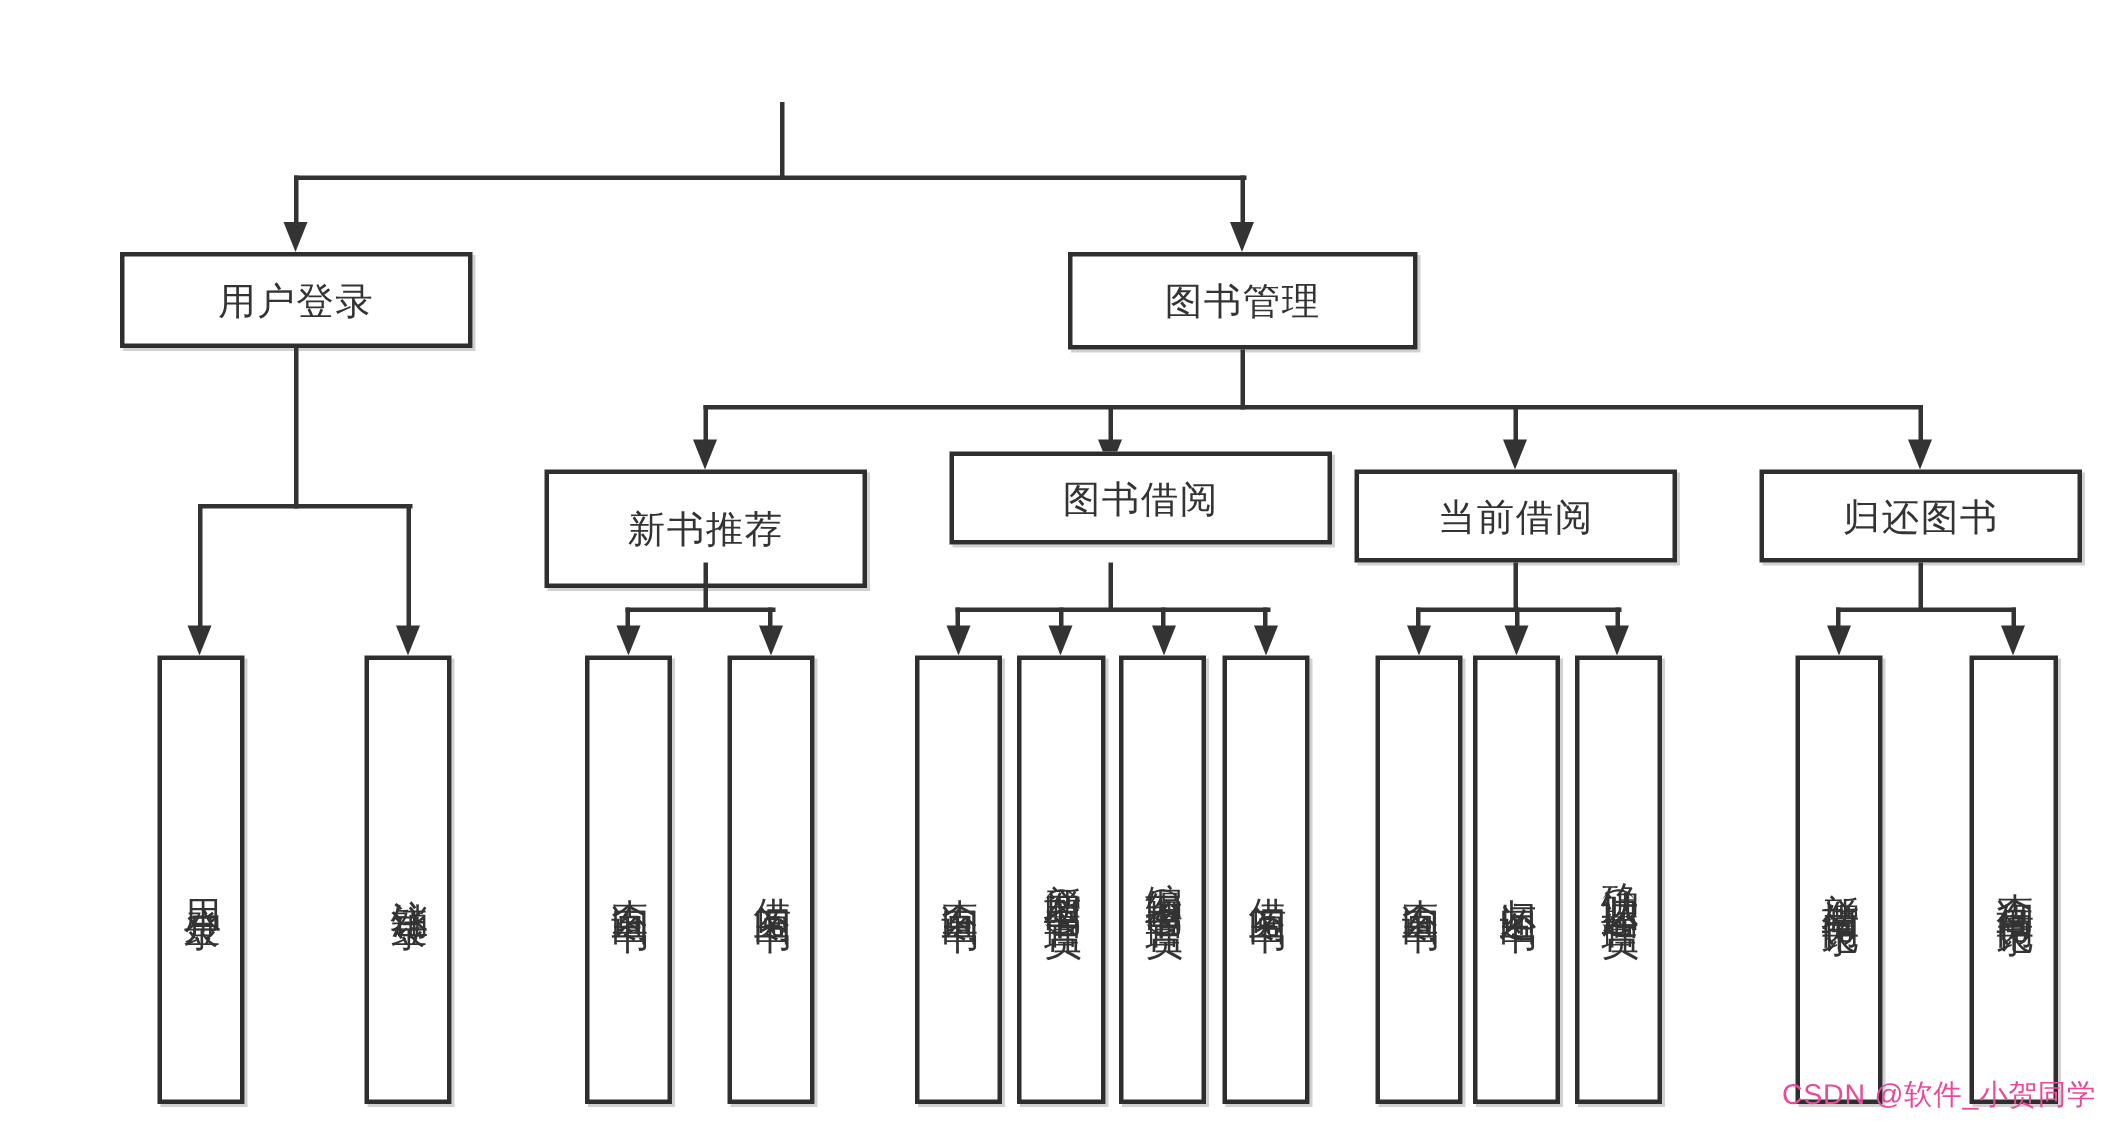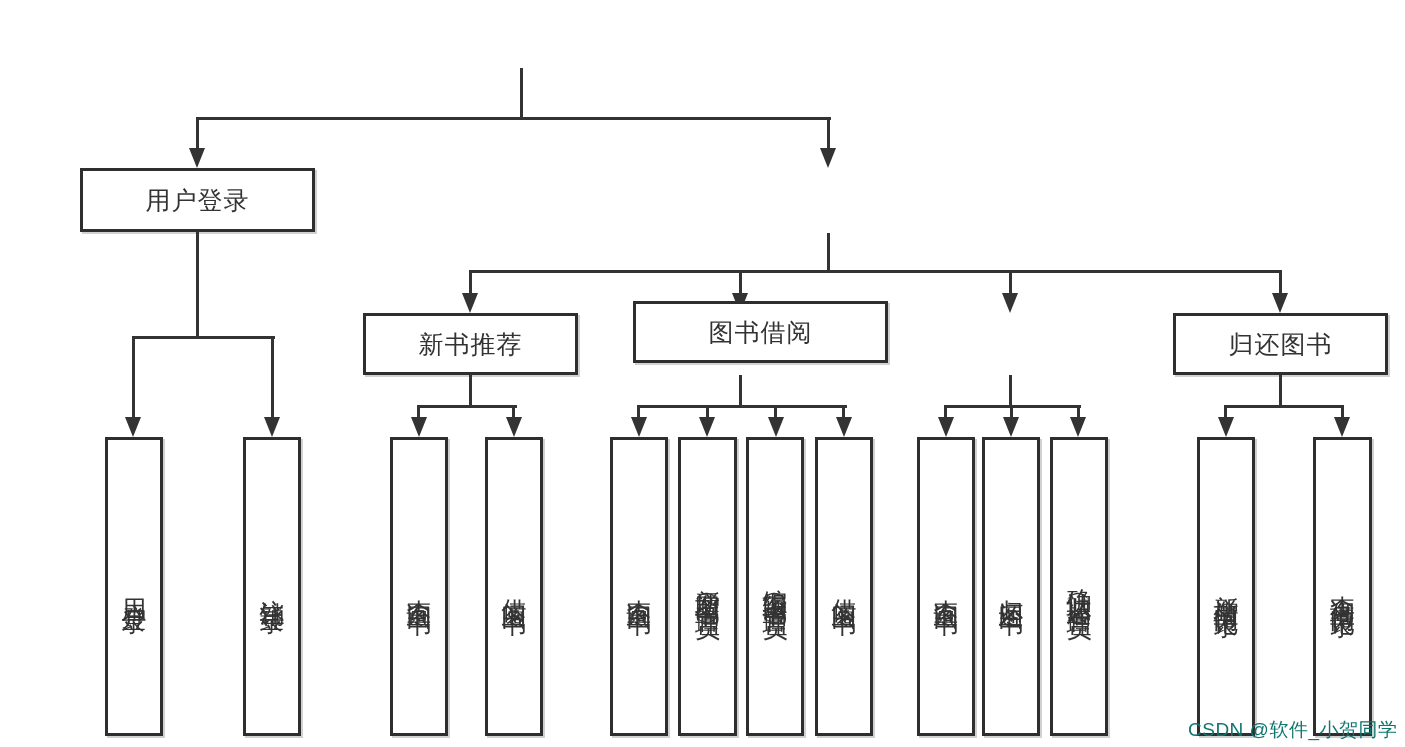--- a/index.html
+++ b/index.html
@@ -20,58 +20,60 @@
   }
   .vl { position:absolute; width:3px; background:#333333; }
   .hl { position:absolute; height:3px; background:#333333; }
   .ah {
     position:absolute; width:0; height:0;
     border-left:8px solid transparent; border-right:8px solid transparent;
     border-top:20px solid #333333;
   }
   .watermark {
     position:absolute; left:1188px; top:717px; z-index:5;
-    color:#0f766e; font-size:19px; letter-spacing:0.5px; white-space:nowrap;
+    color:#ec4899; font-size:19px; letter-spacing:0.5px; white-space:nowrap;
   }
 </style>
 </head>
 <body>
 
 <div class="stage">
 
 
   <div class="vl" style="left:520px; top:68px; height:52px;"></div>
   <div class="hl" style="left:196px; top:117px; width:635px;"></div>
   <div class="vl" style="left:196px; top:117px; height:34px;"></div>
   <div class="ah" style="left:189px; top:148px;"></div>
   <div class="vl" style="left:827px; top:117px; height:34px;"></div>
   <div class="ah" style="left:820px; top:148px;"></div>
 
   <div class="box hbox" style="left:80px; top:168px; width:235px; height:64px;">用户登录</div>
+  <div class="box hbox" style="left:712px; top:168px; width:233px; height:65px;">图书管理</div>
 
   <div class="vl" style="left:196px; top:232px; height:107px;"></div>
   <div class="hl" style="left:132px; top:336px; width:143px;"></div>
   <div class="vl" style="left:132px; top:336px; height:83px;"></div>
   <div class="ah" style="left:125px; top:417px;"></div>
   <div class="vl" style="left:271px; top:336px; height:83px;"></div>
   <div class="ah" style="left:264px; top:417px;"></div>
 
   <div class="vl" style="left:827px; top:233px; height:40px;"></div>
   <div class="hl" style="left:469px; top:270px; width:813px;"></div>
   <div class="vl" style="left:469px; top:270px; height:25px;"></div>
   <div class="ah" style="left:462px; top:293px;"></div>
   <div class="vl" style="left:739px; top:270px; height:25px;"></div>
   <div class="ah" style="left:732px; top:293px;"></div>
   <div class="vl" style="left:1009px; top:270px; height:25px;"></div>
   <div class="ah" style="left:1002px; top:293px;"></div>
   <div class="vl" style="left:1279px; top:270px; height:25px;"></div>
   <div class="ah" style="left:1272px; top:293px;"></div>
 
-  <div class="box hbox" style="left:363px; top:313px; width:215px; height:62px;">新书推荐</div>
+  <div class="box hbox" style="left:363px; top:313px; width:215px; height:79px;">新书推荐</div>
   <div class="box hbox" style="left:633px; top:301px; width:255px; height:62px;">图书借阅</div>
+  <div class="box hbox" style="left:903px; top:313px; width:215px; height:62px;">当前借阅</div>
   <div class="box hbox" style="left:1173px; top:313px; width:215px; height:62px;">归还图书</div>
 
   <div class="vl" style="left:469px; top:375px; height:33px;"></div>
   <div class="hl" style="left:417px; top:405px; width:100px;"></div>
   <div class="vl" style="left:417px; top:405px; height:14px;"></div>
   <div class="ah" style="left:411px; top:417px;"></div>
   <div class="vl" style="left:512px; top:405px; height:14px;"></div>
   <div class="ah" style="left:506px; top:417px;"></div>
 
   <div class="vl" style="left:739px; top:375px; height:33px;"></div>

